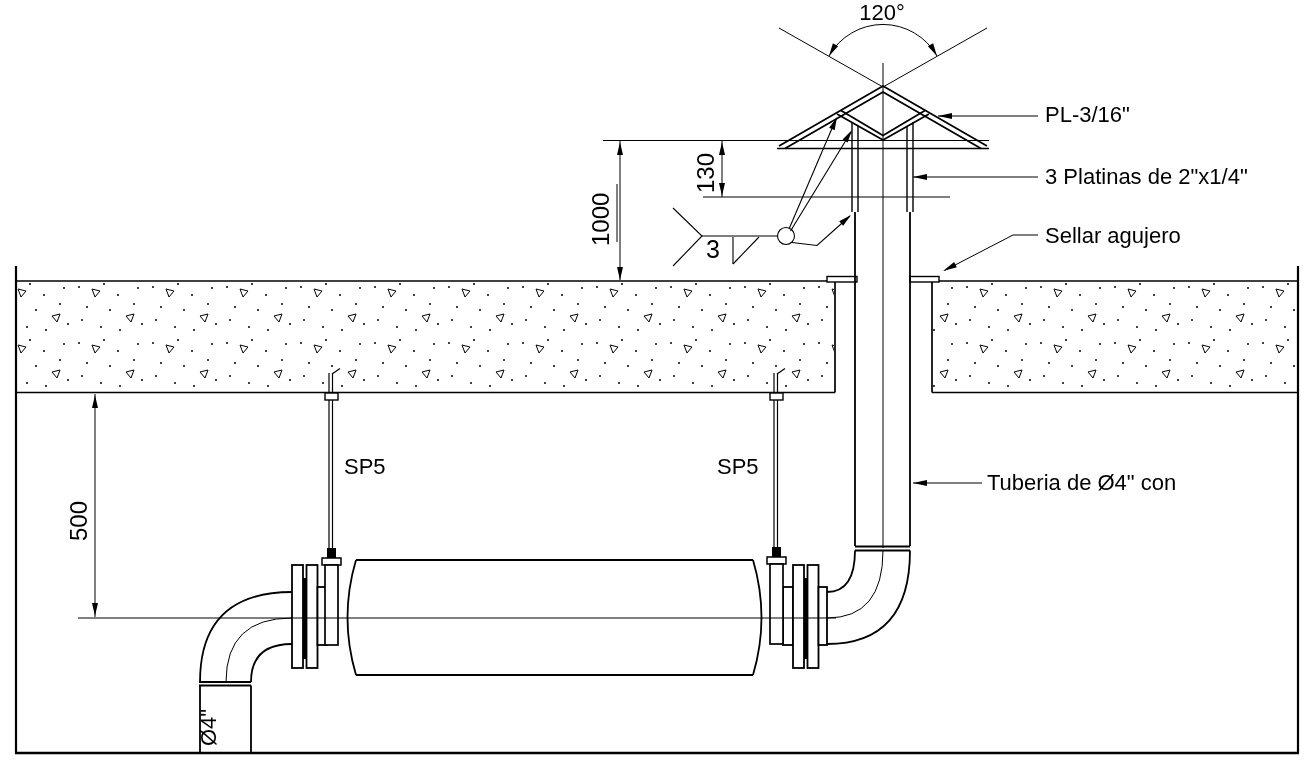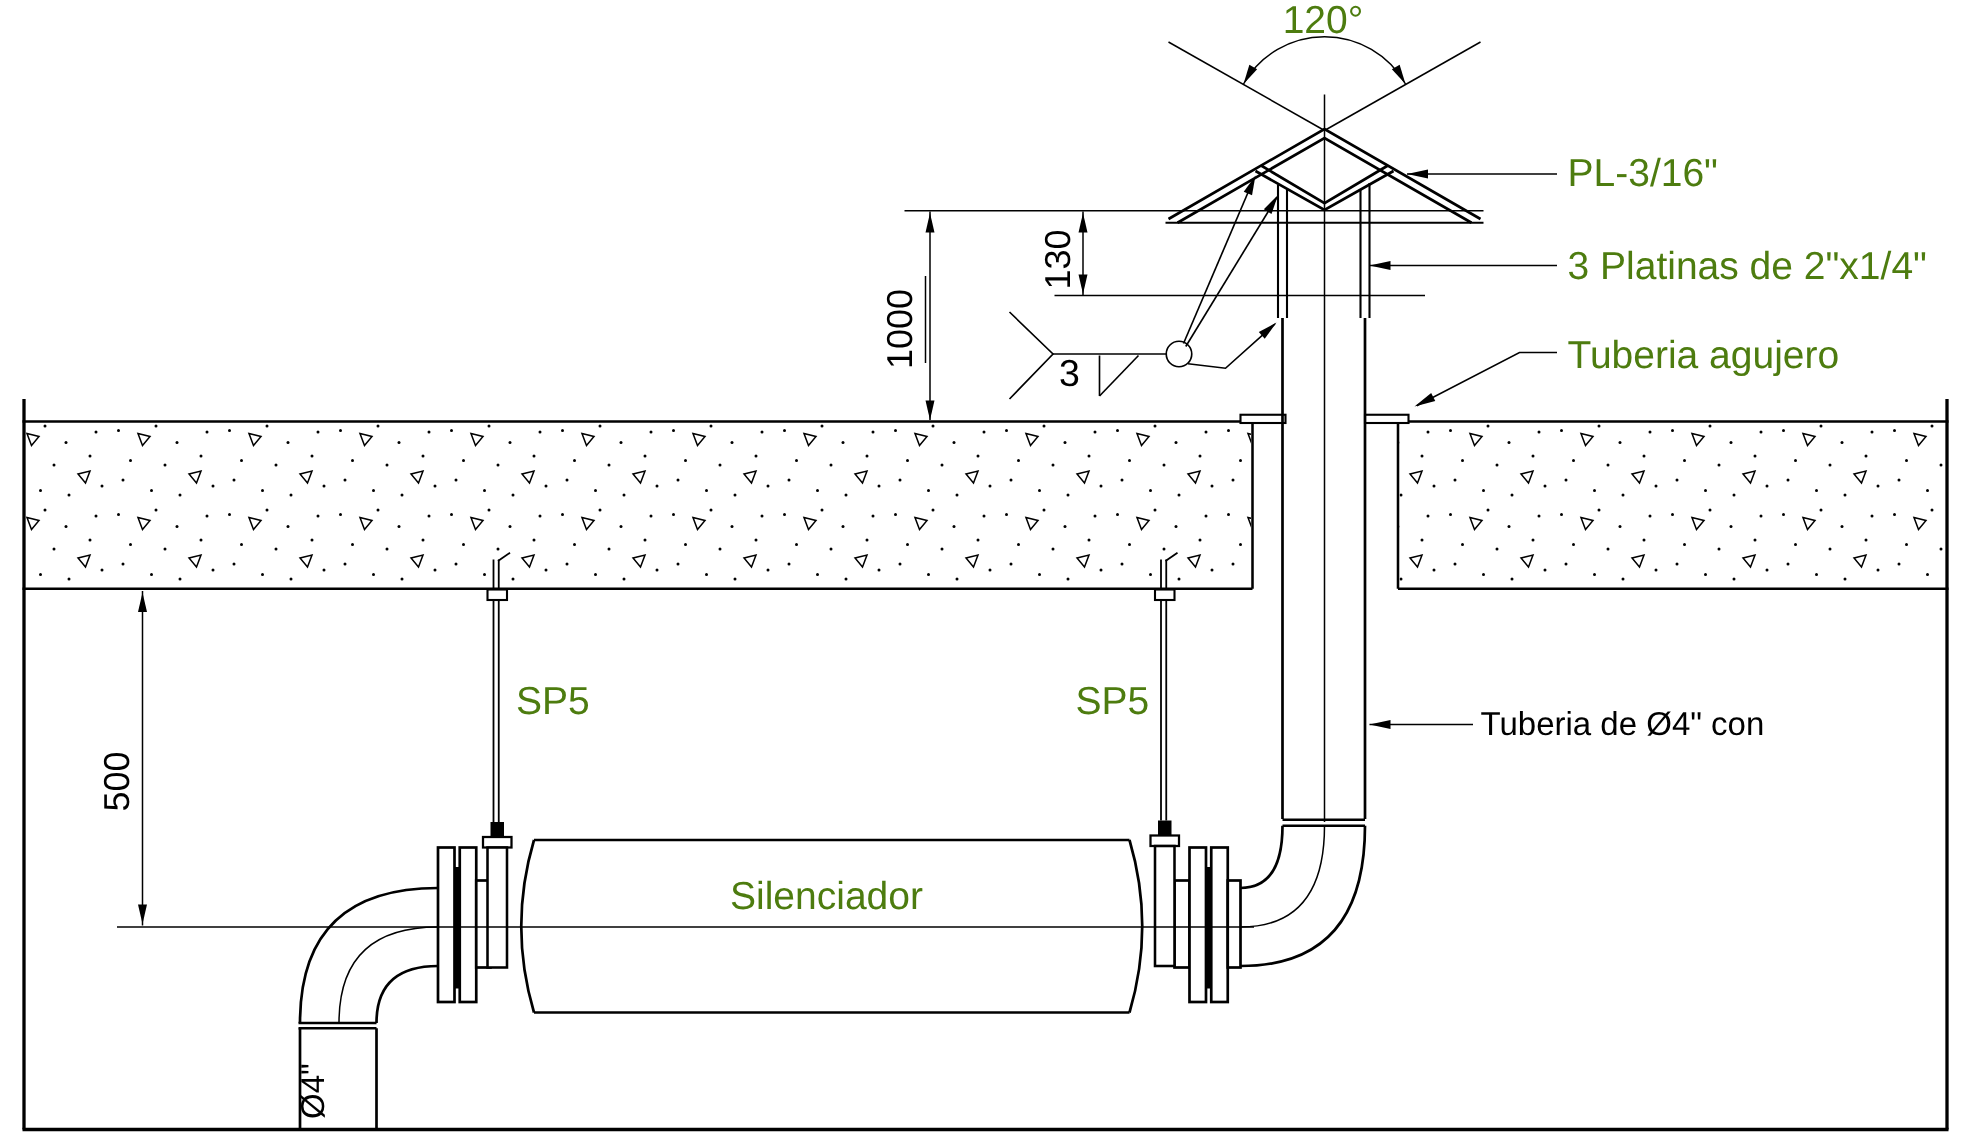--- a/index.html
+++ b/index.html
@@ -1,19 +1,19 @@
 <!DOCTYPE html>
 <html><head>
 <meta charset="utf-8">
 <style>
   html,body{margin:0;padding:0;background:#ffffff;}
   #stage{position:relative;width:1316px;height:764px;background:#ffffff;overflow:hidden;
          font-family:"Liberation Sans", sans-serif;color:#000;}
   #drawing-svg{position:absolute;left:0;top:0;}
-  .lbl{position:absolute;font-size:26px;line-height:26px;white-space:nowrap;color:#4d7c0f;}
+  .lbl{position:absolute;font-size:22px;line-height:26px;white-space:nowrap;color:#000000;}
   .lbl.center{text-align:center;}
   .vtext{position:absolute;font-size:24px;line-height:26px;white-space:nowrap;
          transform-origin:0 0;transform:rotate(-90deg);}
   .weld-num{position:absolute;font-size:25px;line-height:26px;}
 </style>
 </head>
 <body>
 
 <div id="stage">
 
@@ -207,31 +207,30 @@
     <polygon points="0,0 -3,14 3,14" transform="translate(913,483) rotate(270)" fill="#000" stroke="none"></polygon>
   </g>
 </svg>
 
   <div class="lbl center" style="left:849px;top:0px;width:66px;">120°</div>
 
   <div class="lbl" style="left:1045px;top:102px;">PL-3/16"</div>
 
   <div class="lbl" style="left:1045px;top:164px;">3 Platinas de 2"x1/4"</div>
 
-  <div class="lbl" style="left:1045px;top:223px;">Tuberia agujero</div>
+  <div class="lbl" style="left:1045px;top:223px;">Sellar agujero</div>
 
   <div style="position:absolute;left:987px;top:470px;font-size:22px;line-height:26px;white-space:nowrap;">
     <div>Tuberia de Ø4" con</div>
   </div>
 
   <div class="lbl" style="left:344px;top:454px;">SP5</div>
 
   <div class="lbl" style="left:717px;top:454px;">SP5</div>
 
-  <div class="lbl center" style="left:466px;top:584px;width:170px;">Silenciador</div>
 
   <div class="weld-num" style="position:absolute;left:706px;top:236px;">3</div>
 
   <div class="vtext" style="left:588px;top:246px;">1000</div>
 
   <div class="vtext" style="left:693px;top:193px;">130</div>
 
   <div class="vtext" style="left:66px;top:541px;">500</div>
 
   <div class="vtext" style="left:196px;top:746px;font-size:22px;">Ø4"</div>

